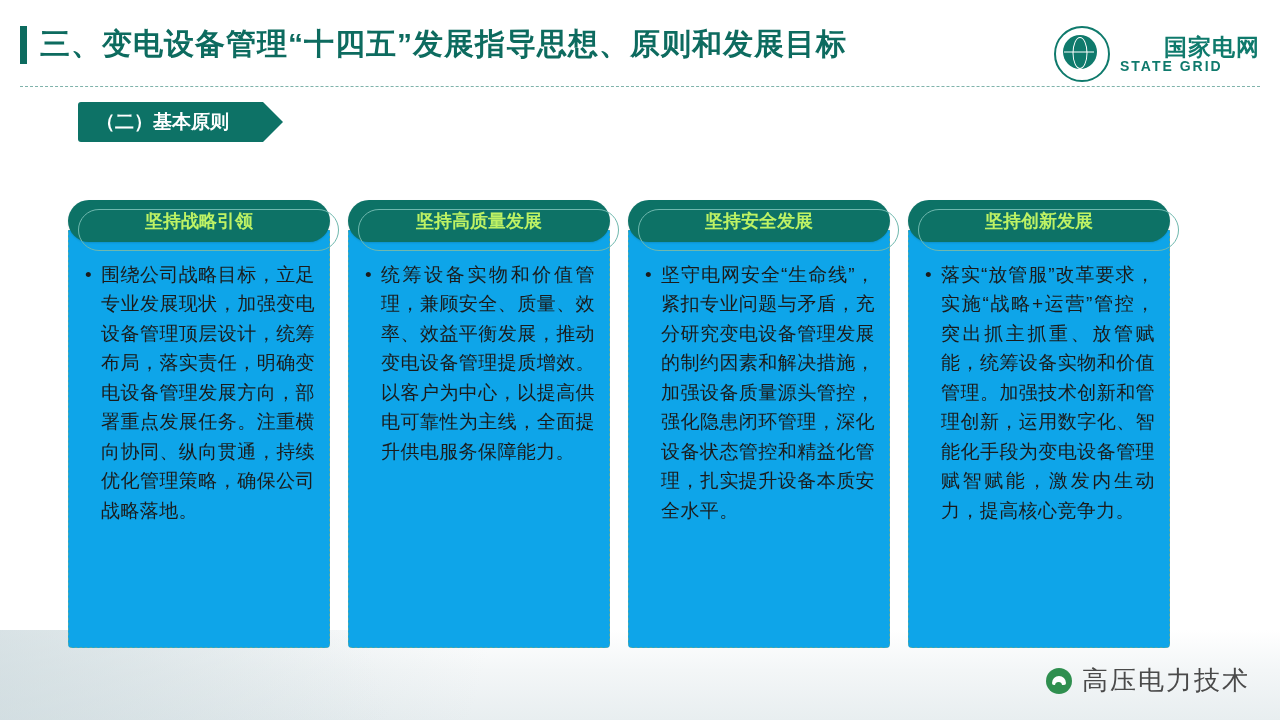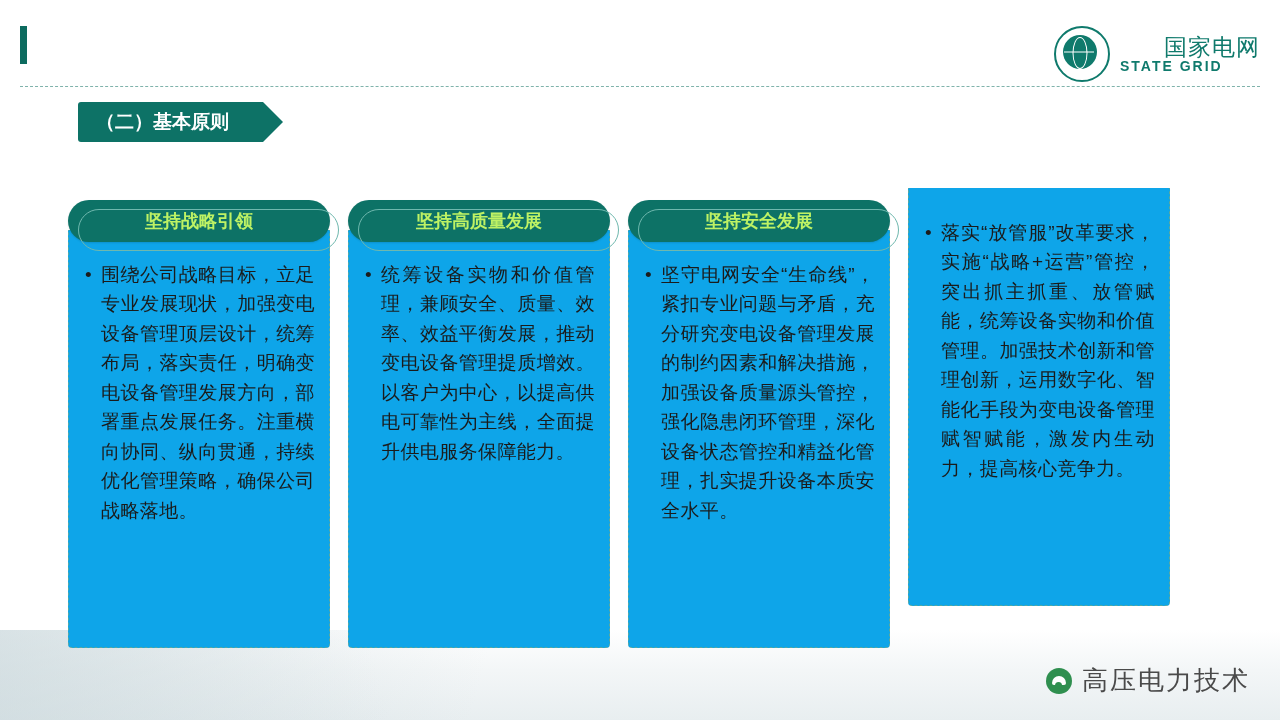--- a/index.html
+++ b/index.html
@@ -125,21 +125,21 @@
     width: 30px;
     height: 0;
     border-top: 1.5px solid #ffffff;
   }
   .logo-text {
     line-height: 1.05;
     text-align: left;
   }
   .logo-cn {
     font-size: 23px;
-    font-weight: normal;
+    font-weight: bold;
     color: #0f7a6c;
     letter-spacing: 1px;
     margin-left: 44px;
   }
   .logo-en {
     font-size: 14px;
     font-weight: bold;
     color: #0f7a6c;
     letter-spacing: 2px;
   }
@@ -287,20 +287,21 @@
   }
 </style>
 </head>
 <body>
 
 <div class="slide">
   <div class="bg-bottom"></div>
 
   <div class="header">
     <div class="title-bar"></div>
+    <div class="slide-title">三、变电设备管理“十四五”发展指导思想、原则和发展目标</div>
     <div class="header-rule"></div>
 
     <div class="logo">
       <div class="logo-mark">
         <div class="globe"></div>
       </div>
       <div class="logo-text">
         <div class="logo-cn">国家电网</div>
         <div class="logo-en">STATE GRID</div>
       </div>
@@ -332,20 +333,21 @@
     <div class="card">
       <div class="card-head">坚持安全发展</div>
       <div class="card-body">
         <ul>
           <li>坚守电网安全“生命线”，紧扣专业问题与矛盾，充分研究变电设备管理发展的制约因素和解决措施，加强设备质量源头管控，强化隐患闭环管理，深化设备状态管控和精益化管理，扎实提升设备本质安全水平。</li>
         </ul>
       </div>
     </div>
 
     <div class="card">
+      <div class="card-head">坚持创新发展</div>
       <div class="card-body">
         <ul>
           <li>落实“放管服”改革要求，实施“战略+运营”管控，突出抓主抓重、放管赋能，统筹设备实物和价值管理。加强技术创新和管理创新，运用数字化、智能化手段为变电设备管理赋智赋能，激发内生动力，提高核心竞争力。</li>
         </ul>
       </div>
     </div>
 
   </div>
 
   <div class="watermark">

